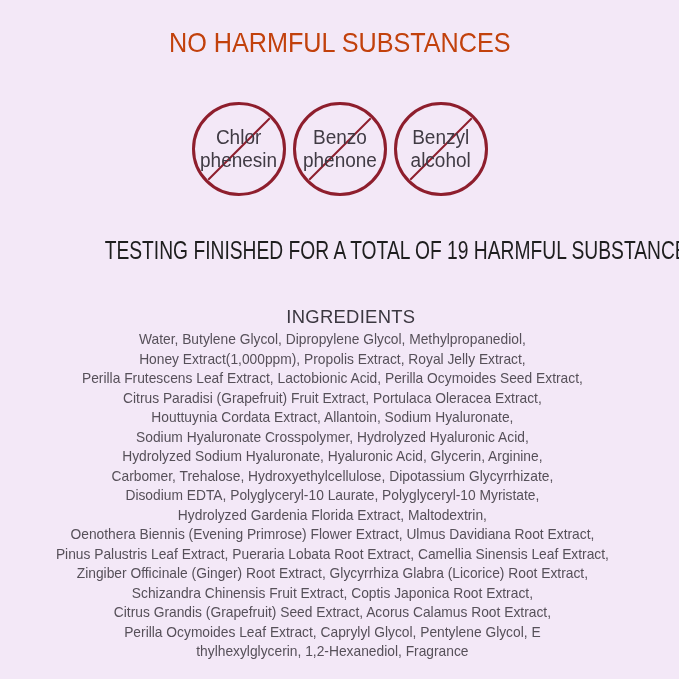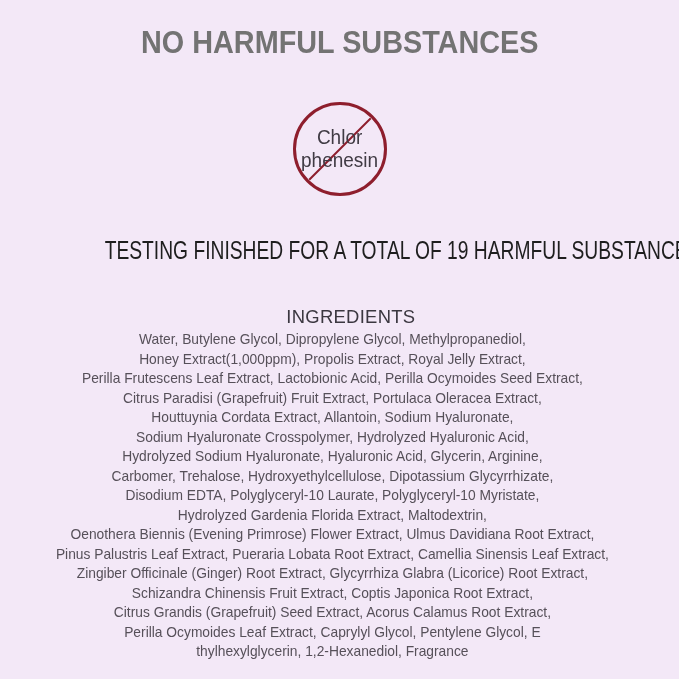--- a/index.html
+++ b/index.html
@@ -13,23 +13,23 @@
   }
 
   
   .title {
     position: absolute;
     top: 21px;
     left: 0;
     width: 100%;
     text-align: center;
     line-height: 43px;
-    font-size: 32px;
-    font-weight: 700;
-    color: #737373;
+    font-size: 28px;
+    font-weight: 400;
+    color: #c2410c;
     white-space: nowrap;
   }
   .title .squeeze { display: inline-block; transform: scaleX(0.90); transform-origin: center; }
 
   
   .circles {
     position: absolute;
     top: 102px;
     left: 0;
     width: 100%;
@@ -119,20 +119,30 @@
   <div class="title">
     <span class="squeeze">NO HARMFUL SUBSTANCES</span>
   </div>
 
   <div class="circles">
     <div class="circle">
       <span class="slash"></span>
       <span class="clabel">Chlor
 phenesin</span>
     </div>
+    <div class="circle">
+      <span class="slash"></span>
+      <span class="clabel">Benzo
+phenone</span>
+    </div>
+    <div class="circle">
+      <span class="slash"></span>
+      <span class="clabel">Benzyl
+alcohol</span>
+    </div>
   </div>
 
   <div class="subtitle">
     <span class="squeeze">TESTING FINISHED FOR A TOTAL OF 19 HARMFUL SUBSTANCES</span>
   </div>
 
   <div class="ingredients">
     <div class="ing-head">INGREDIENTS</div>
     <div class="ing-lines">
         <div>Water, Butylene Glycol, Dipropylene Glycol, Methylpropanediol,</div>

